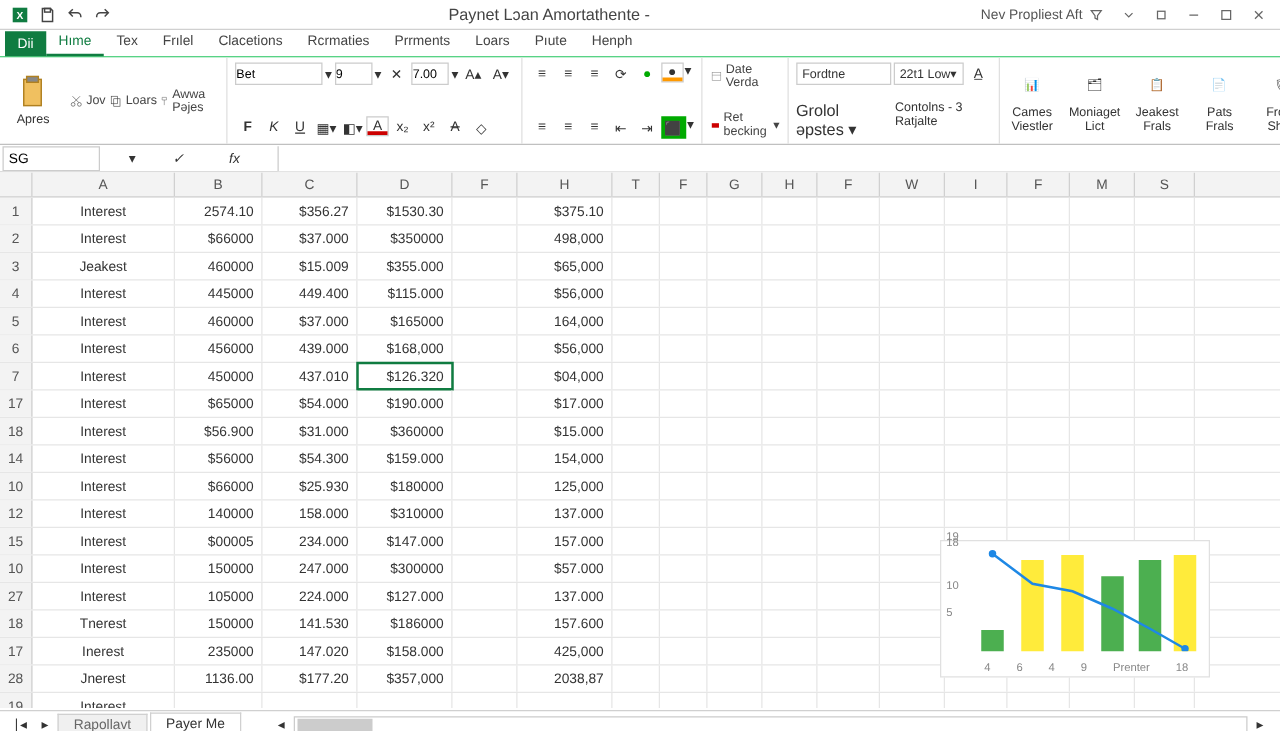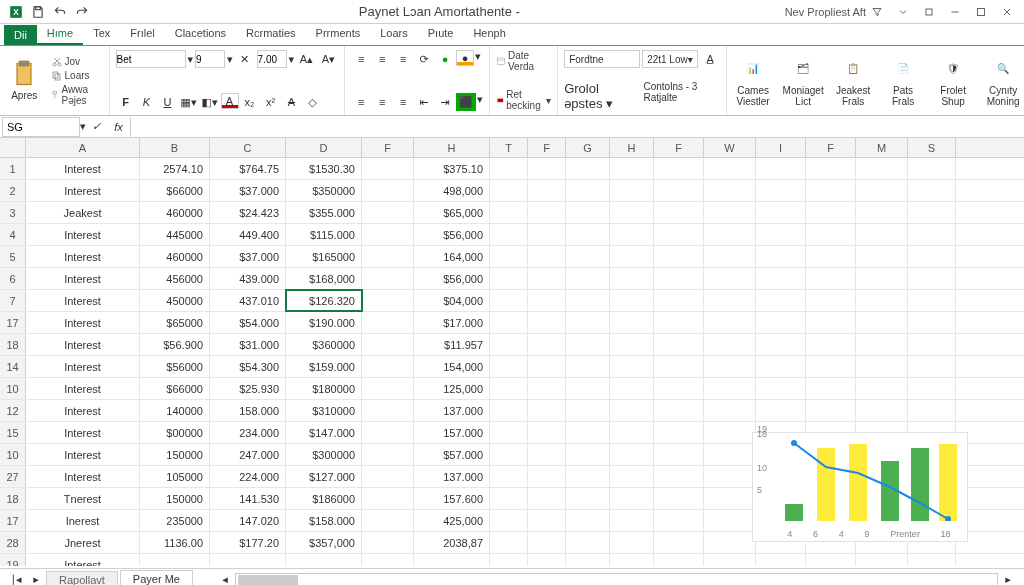--- a/index.html
+++ b/index.html
@@ -18,39 +18,39 @@
     
     .ribbon-tabs { height: 22px; background: #fff; display: flex; align-items: flex-end; padding-left: 4px; border-bottom: 1px solid #22c55e; }
     .file-tab { background: #107c41; color: #fff; padding: 4px 10px; font-size: 11px; cursor: pointer; }
     .rtab { padding: 4px 10px; font-size: 11px; color: #444; cursor: pointer; }
     .rtab.active { border-bottom: 2px solid #107c41; color: #107c41; }
 
     
     .ribbon { height: 70px; background: #fff; display: flex; border-bottom: 1px solid #c0c0c0; }
     .rgroup { border-right: 1px solid #e0e0e0; padding: 4px 6px; display: flex; flex-direction: column; justify-content: space-between; }
     .rgroup.big { flex-direction: row; align-items: center; gap: 8px; }
-    .rgroup-col { display: flex; flex-direction: column; gap: 2px; }
+    .rgroup-col { display: flex; flex-direction: row; gap: 2px; }
     .bigbtn { display: flex; flex-direction: column; align-items: center; justify-content: center; width: 48px; height: 60px; cursor: pointer; font-size: 10px; text-align: center; line-height: 1.1; }
     .bigbtn .icon { width: 28px; height: 28px; margin-bottom: 2px; display: flex; align-items: center; justify-content: center; }
     .smallbtn { width: 20px; height: 18px; display: flex; align-items: center; justify-content: center; cursor: pointer; font-size: 11px; }
     .cliprow { display: flex; align-items: center; gap: 2px; font-size: 10px; color: #444; cursor: pointer; }
     .cliprow svg { width: 12px; height: 12px; }
     .fontbox { display: flex; gap: 2px; align-items: center; }
     .fontbox select, .fontbox input { font-size: 10px; height: 18px; border: 1px solid #ccc; }
     .fontname { width: 70px; }
     .fontsize { width: 30px; }
     .btnrow { display: flex; gap: 1px; }
     .colorbtn { width: 18px; height: 16px; border: 1px solid #ccc; cursor: pointer; position: relative; }
     .colorbtn::after { content: ''; position: absolute; bottom: 0; left: 0; right: 0; height: 3px; }
     .colorbtn.red::after { background: #c00; }
     .colorbtn.orange::after { background: #f90; }
     .dropdown-box { border: 1px solid #ccc; height: 18px; display: flex; align-items: center; padding: 0 4px; font-size: 10px; cursor: pointer; }
 
     
-    .fbar { height: 22px; background: #fff; display: flex; align-items: center; border-bottom: 1px solid #d0d0d0; }
+    .fbar { height: 22px; background: #fff; display: flex; align-items: center; border-bottom: 1px solid #d0d0d0; gap: 23px; }
     .namebox { width: 78px; height: 20px; border: 1px solid #ccc; margin-left: 2px; font-size: 11px; padding: 0 4px; }
     .fx-btn { width: 18px; height: 20px; display: flex; align-items: center; justify-content: center; margin: 0 2px; cursor: pointer; font-style: italic; font-size: 11px; }
     .formula-input { flex: 1; height: 20px; border: none; border-left: 1px solid #ccc; padding: 0 4px; font-size: 11px; }
 
     
     .grid-wrap { position: relative; height: 430px; background: #fff; overflow: hidden; }
     .colheads { display: flex; height: 20px; background: #f3f3f3; border-bottom: 1px solid #d0d0d0; }
     .selall { width: 26px; border-right: 1px solid #d0d0d0; cursor: pointer; }
     .colhead { border-right: 1px solid #d0d0d0; text-align: center; font-size: 11px; color: #555; line-height: 20px; cursor: pointer; }
     .rows { overflow-y: auto; height: 408px; }
@@ -360,21 +360,21 @@
         <div class="colhead cF4">F</div>
         <div class="colhead cM">M</div>
         <div class="colhead cS">S</div>
       </div>
   </div>
   <div class="rows" id="rows">
       <div class="row">
         <div class="rowhead">1</div>
         <div class="cell cA center">Interest</div>
         <div class="cell cB right">2574.10</div>
-        <div class="cell cC right">$764.75</div>
+        <div class="cell cC right">$356.27</div>
         <div class="cell cD right">$1530.30</div>
         <div class="cell cF "></div>
         <div class="cell cH right">$375.10</div>
         <div class="cell cT "></div>
         <div class="cell cF2 "></div>
         <div class="cell cG "></div>
         <div class="cell cH2 "></div>
         <div class="cell cF3 "></div>
         <div class="cell cW "></div>
         <div class="cell cI "></div>
@@ -398,21 +398,21 @@
         <div class="cell cW "></div>
         <div class="cell cI "></div>
         <div class="cell cF4 "></div>
         <div class="cell cM "></div>
         <div class="cell cS "></div>
       </div>
       <div class="row">
         <div class="rowhead">3</div>
         <div class="cell cA center">Jeakest</div>
         <div class="cell cB right">460000</div>
-        <div class="cell cC right">$24.423</div>
+        <div class="cell cC right">$15.009</div>
         <div class="cell cD right">$355.000</div>
         <div class="cell cF "></div>
         <div class="cell cH right">$65,000</div>
         <div class="cell cT "></div>
         <div class="cell cF2 "></div>
         <div class="cell cG "></div>
         <div class="cell cH2 "></div>
         <div class="cell cF3 "></div>
         <div class="cell cW "></div>
         <div class="cell cI "></div>
@@ -515,21 +515,21 @@
         <div class="cell cM "></div>
         <div class="cell cS "></div>
       </div>
       <div class="row">
         <div class="rowhead">18</div>
         <div class="cell cA center">Interest</div>
         <div class="cell cB right">$56.900</div>
         <div class="cell cC right">$31.000</div>
         <div class="cell cD right">$360000</div>
         <div class="cell cF "></div>
-        <div class="cell cH right">$11.957</div>
+        <div class="cell cH right">$15.000</div>
         <div class="cell cT "></div>
         <div class="cell cF2 "></div>
         <div class="cell cG "></div>
         <div class="cell cH2 "></div>
         <div class="cell cF3 "></div>
         <div class="cell cW "></div>
         <div class="cell cI "></div>
         <div class="cell cF4 "></div>
         <div class="cell cM "></div>
         <div class="cell cS "></div>
@@ -587,21 +587,21 @@
         <div class="cell cF3 "></div>
         <div class="cell cW "></div>
         <div class="cell cI "></div>
         <div class="cell cF4 "></div>
         <div class="cell cM "></div>
         <div class="cell cS "></div>
       </div>
       <div class="row">
         <div class="rowhead">15</div>
         <div class="cell cA center">Interest</div>
-        <div class="cell cB right">$00000</div>
+        <div class="cell cB right">$00005</div>
         <div class="cell cC right">234.000</div>
         <div class="cell cD right">$147.000</div>
         <div class="cell cF "></div>
         <div class="cell cH right">157.000</div>
         <div class="cell cT "></div>
         <div class="cell cF2 "></div>
         <div class="cell cG "></div>
         <div class="cell cH2 "></div>
         <div class="cell cF3 "></div>
         <div class="cell cW "></div>

